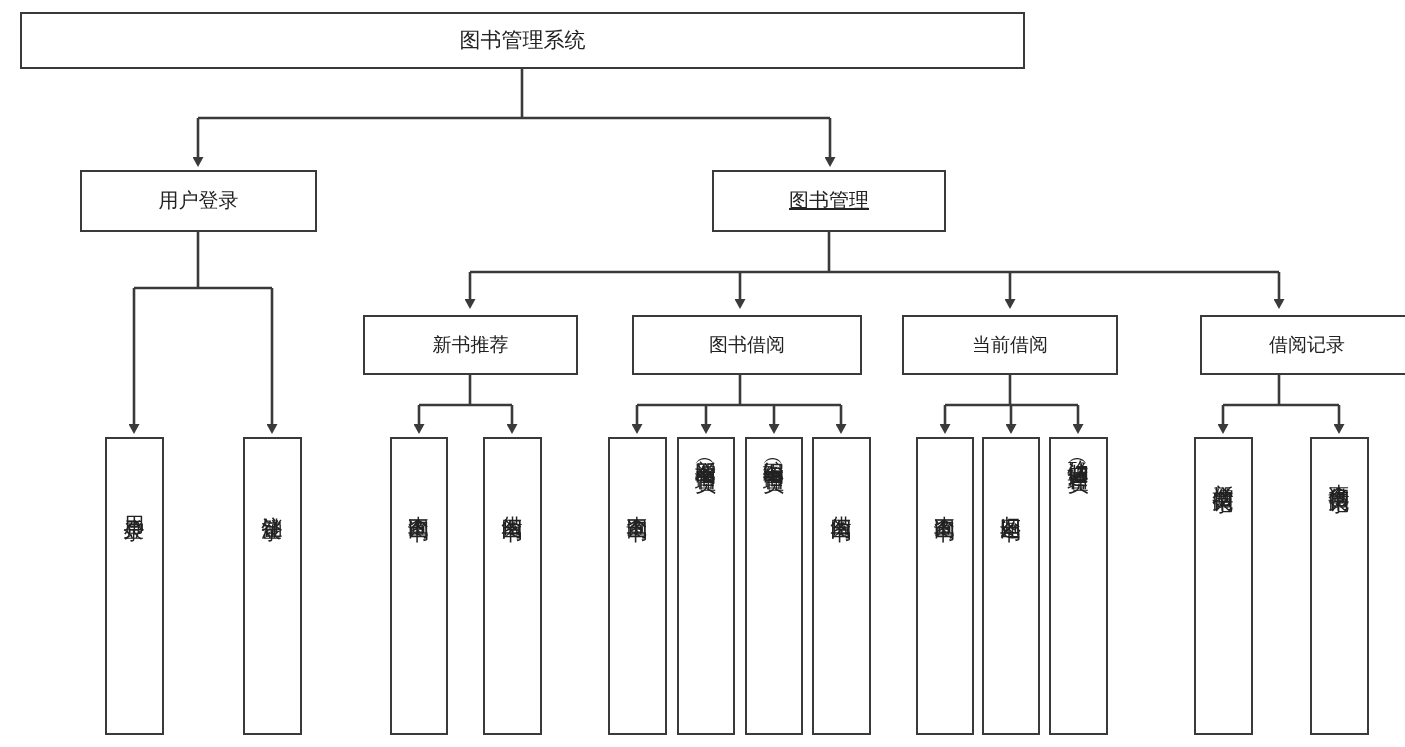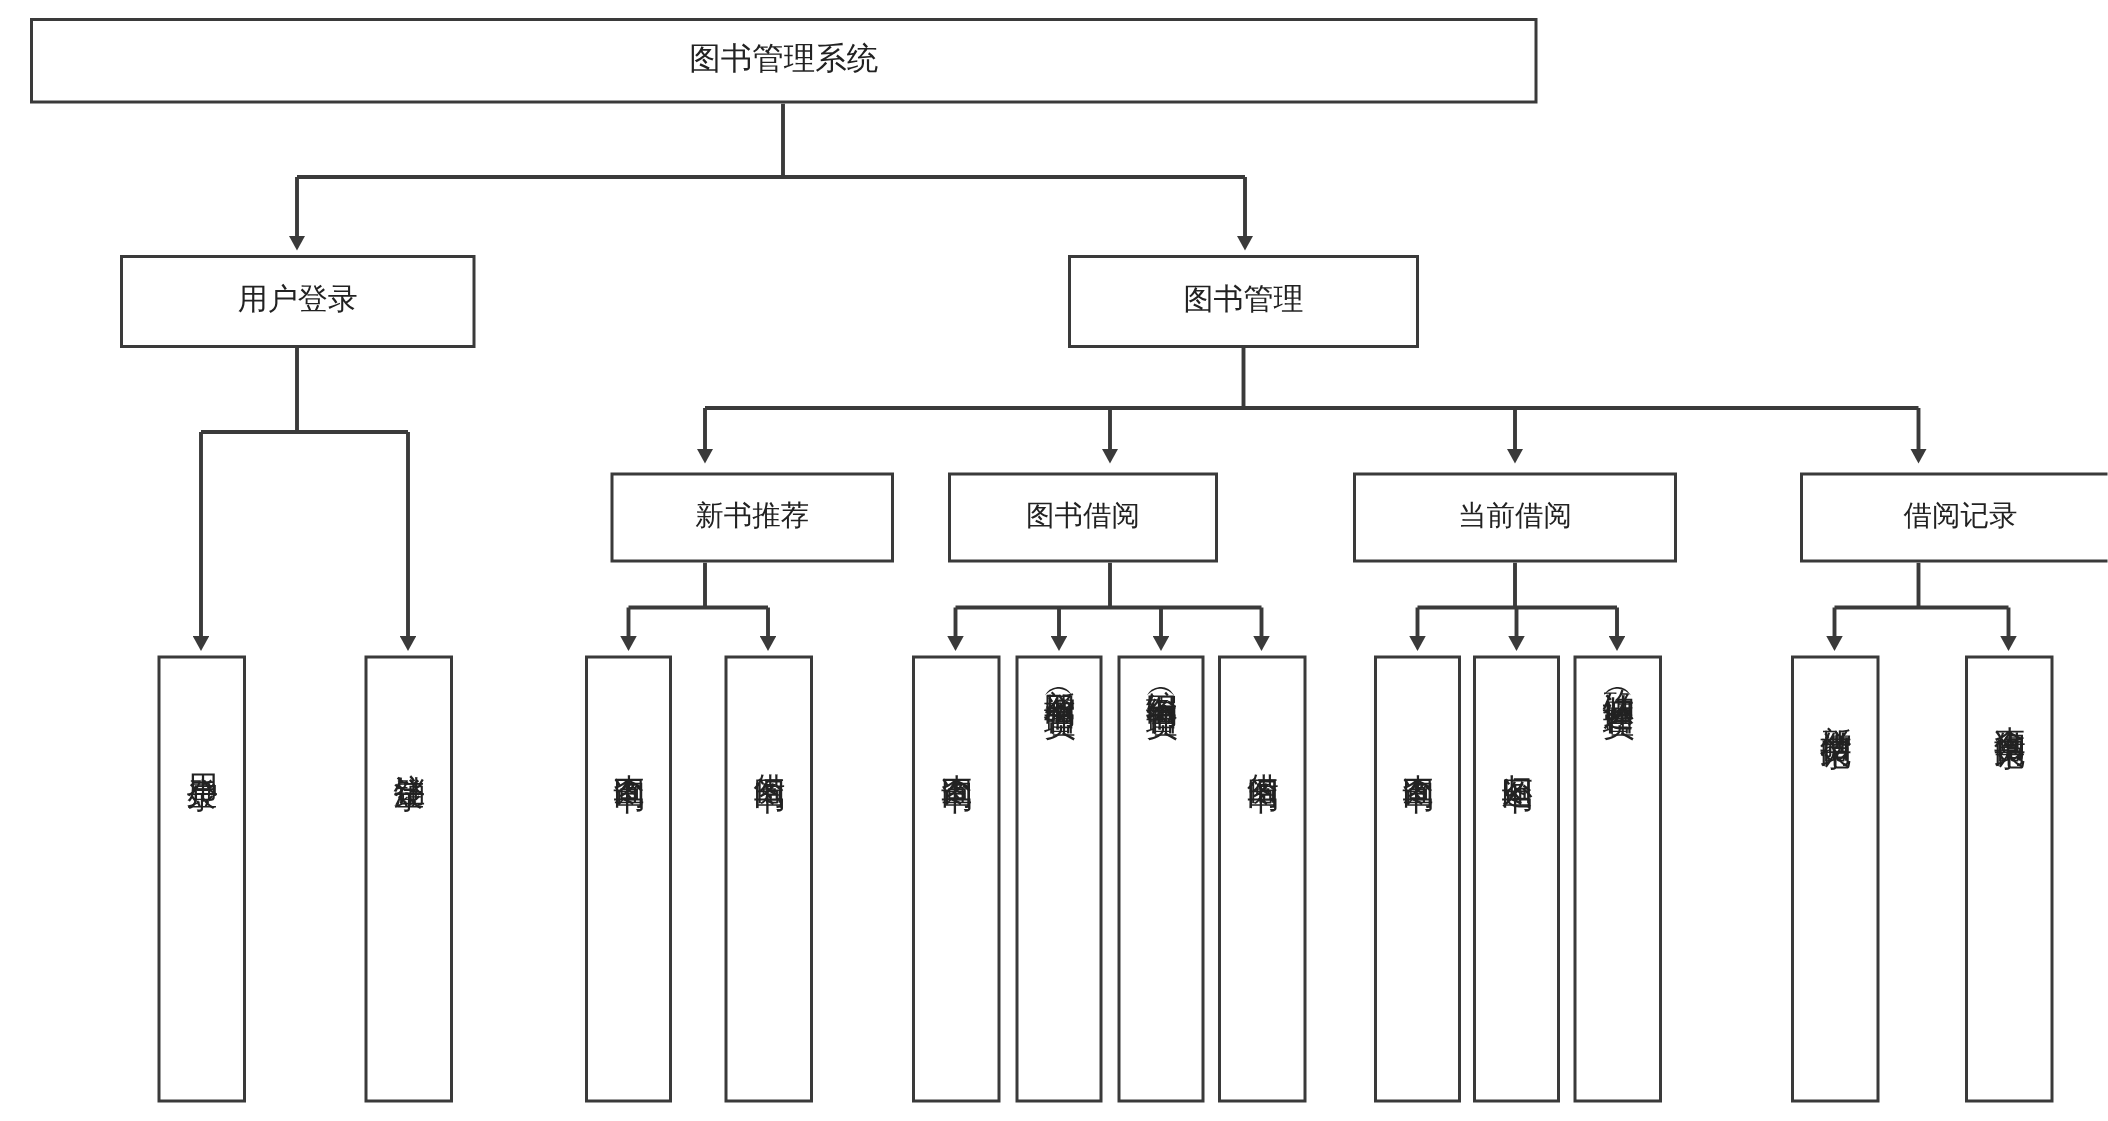--- a/index.html
+++ b/index.html
@@ -118,28 +118,28 @@
     </g>
   </svg>
 
   <div class="node n-root" id="node-root" style="left: 20px; top: 12px; width: 1005px; height: 57px;">
     <span class="lbl">图书管理系统</span>
   </div>
 
   <div class="node n-l1" id="node-l1-0" style="left: 80px; top: 170px; width: 237px; height: 62px;">
     <span class="lbl">用户登录</span>
   </div>
-  <div class="node n-l1" id="node-l1-1" style="left: 712px; top: 170px; width: 234px; height: 62px;">
+  <div class="node n-l1" id="node-l1-1" style="left: 712px; top: 170px; width: 234px; height: 62px; text-decoration: underline;">
     <span class="lbl">图书管理</span>
   </div>
 
-  <div class="node n-l2" id="node-l2-0" style="left: 363px; top: 315px; width: 189px; height: 60px; margin-left: 44px;">
+  <div class="node n-l2" id="node-l2-0" style="left: 363px; top: 315px; width: 215px; height: 60px;">
     <span class="lbl">新书推荐</span>
   </div>
-  <div class="node n-l2" id="node-l2-1" style="left: 632px; top: 315px; width: 180px; height: 60px;">
+  <div class="node n-l2" id="node-l2-1" style="left: 632px; top: 315px; width: 230px; height: 60px;">
     <span class="lbl">图书借阅</span>
   </div>
   <div class="node n-l2" id="node-l2-2" style="left: 902px; top: 315px; width: 216px; height: 60px;">
     <span class="lbl">当前借阅</span>
   </div>
   <div class="node n-l2" id="node-l2-3" style="left: 1172px; top: 315px; width: 214px; height: 60px; margin-left: 28px;">
     <span class="lbl">借阅记录</span>
   </div>
 
   <div class="node n-leaf pad-s" id="node-leaf-0" style="left: 105px; top: 437px; width: 59px; height: 298px;">

